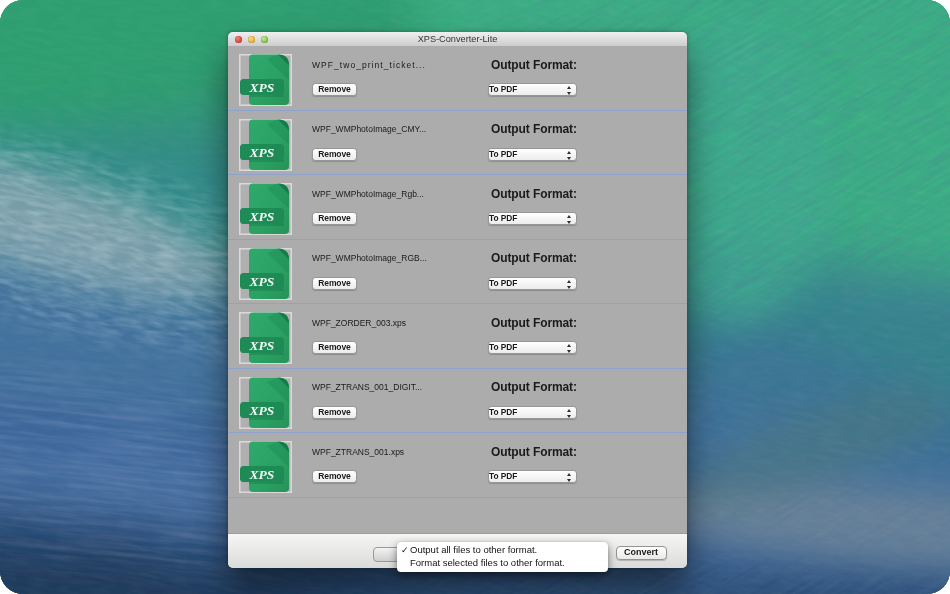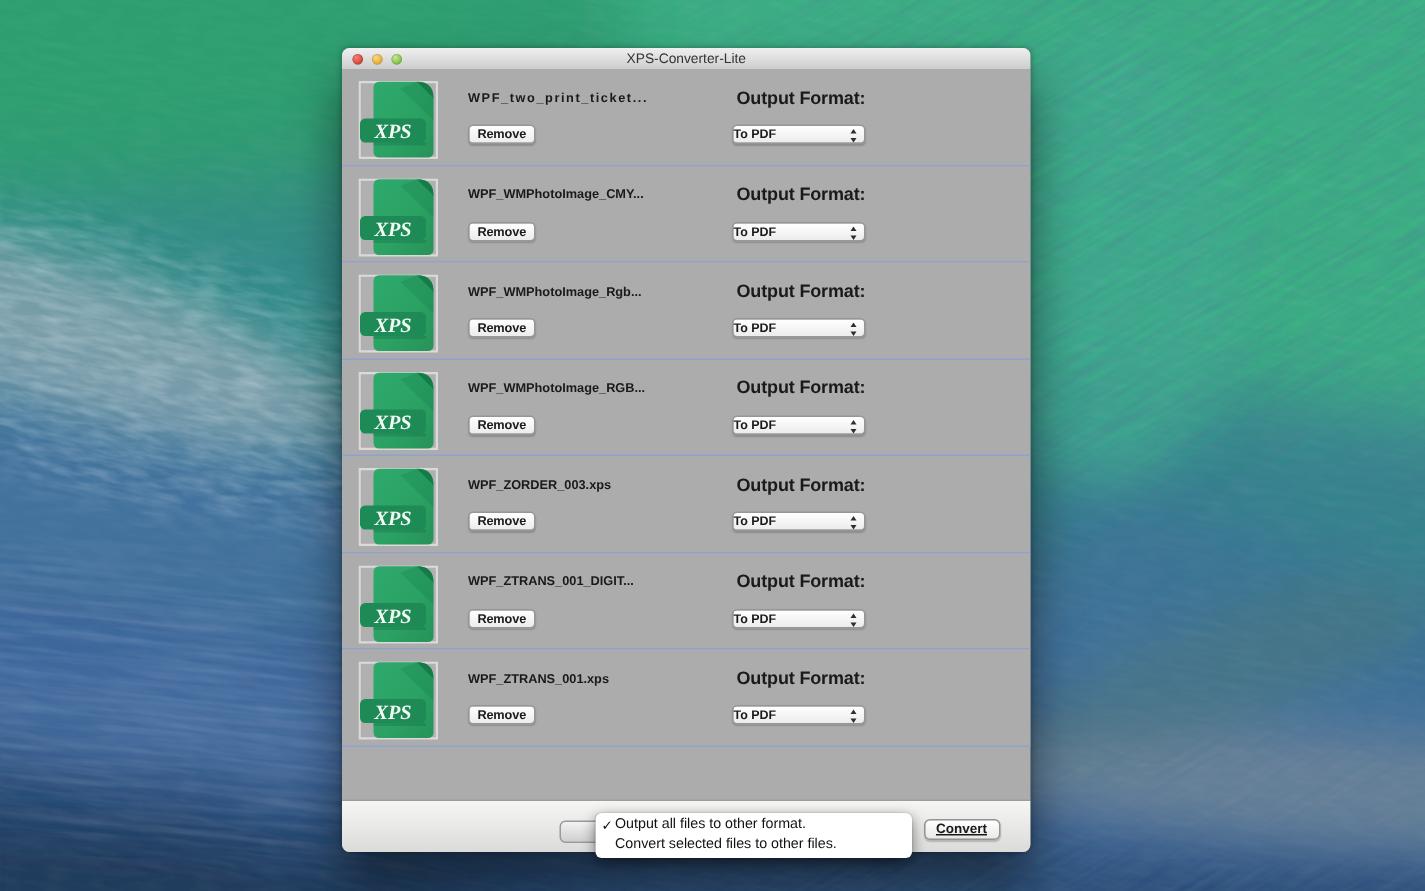--- a/index.html
+++ b/index.html
@@ -1,52 +1,52 @@
 <!DOCTYPE html>
 <html><head>
 <meta charset="utf-8">
 <style>
 html,body{margin:0;padding:0;}
-#stage{position:relative;width:950px;height:594px;overflow:hidden;font-family:"Liberation Sans",sans-serif;}
+#stage{position:relative;width:950px;height:594px;overflow:hidden;font-family:"Liberation Sans",sans-serif;border-radius:23px;}
 
 .wall{position:absolute;inset:0;background:#2f9e70;}
 .wall svg{position:absolute;left:0;top:0;}
 #wavetex{position:absolute;left:0;top:0;opacity:.85;}
 
 .win{position:absolute;left:228px;top:32px;width:459px;height:536px;border-radius:5px;
 background:#acacac;box-shadow:0 22px 34px rgba(0,0,0,.5), 0 0 4px rgba(0,0,0,.32);overflow:hidden;}
 .titlebar{position:absolute;left:0;top:0;width:100%;height:14px;
 background:linear-gradient(#f0f0f0,#cdcdcd);border-bottom:1px solid #7e7e7e;}
 .title{position:absolute;left:0;top:1px;width:100%;text-align:center;font-size:9.2px;line-height:13px;color:#333;}
 .tl{position:absolute;top:3.5px;width:7px;height:7px;border-radius:50%;}
 .tl.r{left:7px;background:radial-gradient(circle at 35% 30%, #f0837c, #da4c42 60%, #b4372f);box-shadow:inset 0 0 1px #8e2a24;}
 .tl.y{left:19.5px;background:radial-gradient(circle at 35% 30%, #f7d98b, #e8b63c 60%, #c08f2c);box-shadow:inset 0 0 1px #97701f;}
 .tl.g{left:32.5px;background:radial-gradient(circle at 35% 30%, #c7e99a, #8ac54e 60%, #6aa43a);box-shadow:inset 0 0 1px #4f8026;}
 
 .row{position:absolute;left:0;width:100%;height:64.5px;box-sizing:border-box;border-bottom:1px solid #8ea2cf;background:#acacac;}
 .iconbox{position:absolute;left:11px;top:8px;width:34px;height:52px;}
-.fname{position:absolute;left:84px;top:12.5px;font-size:8.5px;letter-spacing:0px;line-height:13px;font-weight:bold;color:#1a1a1a;white-space:nowrap;}
+.fname{position:absolute;left:84px;top:12.5px;font-size:8.5px;letter-spacing:0px;line-height:13px;font-weight:normal;color:#1a1a1a;white-space:nowrap;}
 .rembtn{position:absolute;left:84px;top:37px;width:45px;height:13px;box-sizing:border-box;border:1px solid #969696;border-radius:3.5px;
 background:linear-gradient(#ffffff,#ececeb);box-shadow:0 1px 1px rgba(0,0,0,.18);
 font-size:8.5px;letter-spacing:-0.1px;line-height:11px;font-weight:bold;color:#1a1a1a;text-align:center;}
 .oflab{position:absolute;left:263px;top:12.5px;font-size:12px;letter-spacing:-0.1px;line-height:13px;font-weight:bold;color:#1a1a1a;}
 .sel{position:absolute;left:260px;top:37px;width:89px;height:13px;box-sizing:border-box;border:1px solid #969696;border-radius:3.5px;
 background:linear-gradient(#ffffff,#ececeb);box-shadow:0 1px 1px rgba(0,0,0,.18);
 font-size:8.3px;line-height:11px;font-weight:bold;color:#1a1a1a;text-align:left;}
 .arrows{position:absolute;right:4px;top:2px;width:5px;height:9px;}
 .arrows .up{position:absolute;left:0;top:0;width:0;height:0;border-left:2.5px solid transparent;border-right:2.5px solid transparent;border-bottom:3px solid #2e2e2e;}
 .arrows .dn{position:absolute;left:0;bottom:0;width:0;height:0;border-left:2.5px solid transparent;border-right:2.5px solid transparent;border-top:3px solid #2e2e2e;}
 
 .botbar{position:absolute;left:0;top:501px;width:100%;height:35px;
 background:linear-gradient(#f6f6f5,#dadad8);border-top:1px solid #9d9d9d;}
 .popbtn{position:absolute;left:145px;top:13px;width:90px;height:13px;border:1px solid #9a9a9a;border-radius:4px;
 background:linear-gradient(#f3f3f3,#cfcfcf);}
 .convert{position:absolute;left:387.5px;top:12px;width:51px;height:13.5px;box-sizing:border-box;border:1px solid #949494;border-radius:4px;
 background:linear-gradient(#ffffff,#e9e9e7);box-shadow:0 1px 1px rgba(0,0,0,.2);
-font-size:9px;line-height:11.5px;font-weight:bold;color:#1a1a1a;text-align:center;text-decoration:underline;}
+font-size:9px;line-height:11.5px;font-weight:bold;color:#1a1a1a;text-align:center;}
 
 .menu{position:absolute;left:397px;top:541.5px;width:211px;height:30px;background:#ffffff;border-radius:4px;
 box-shadow:0 3px 9px rgba(0,0,0,.5), 0 0 1px rgba(0,0,0,.3);font-size:9.5px;font-weight:normal;color:#121212;}
 .mi1{position:absolute;left:13px;top:2.8px;line-height:12px;white-space:nowrap;}
 .mi2{position:absolute;left:13px;top:15.3px;line-height:12px;white-space:nowrap;}
 .chk{position:absolute;left:4px;top:2.8px;line-height:12px;font-size:9px;}
 </style>
 </head>
 <body>
 <div id="stage">
@@ -332,15 +332,15 @@
       </div>
     <div class="botbar">
       <div class="popbtn"></div>
       <div class="convert">Convert</div>
     </div>
   </div>
 
   <div class="menu">
     <div class="chk">✓</div>
     <div class="mi1">Output all files to other format.</div>
-    <div class="mi2">Convert selected files to other files.</div>
+    <div class="mi2">Format selected files to other format.</div>
   </div>
 </div>
 
 </body></html>

